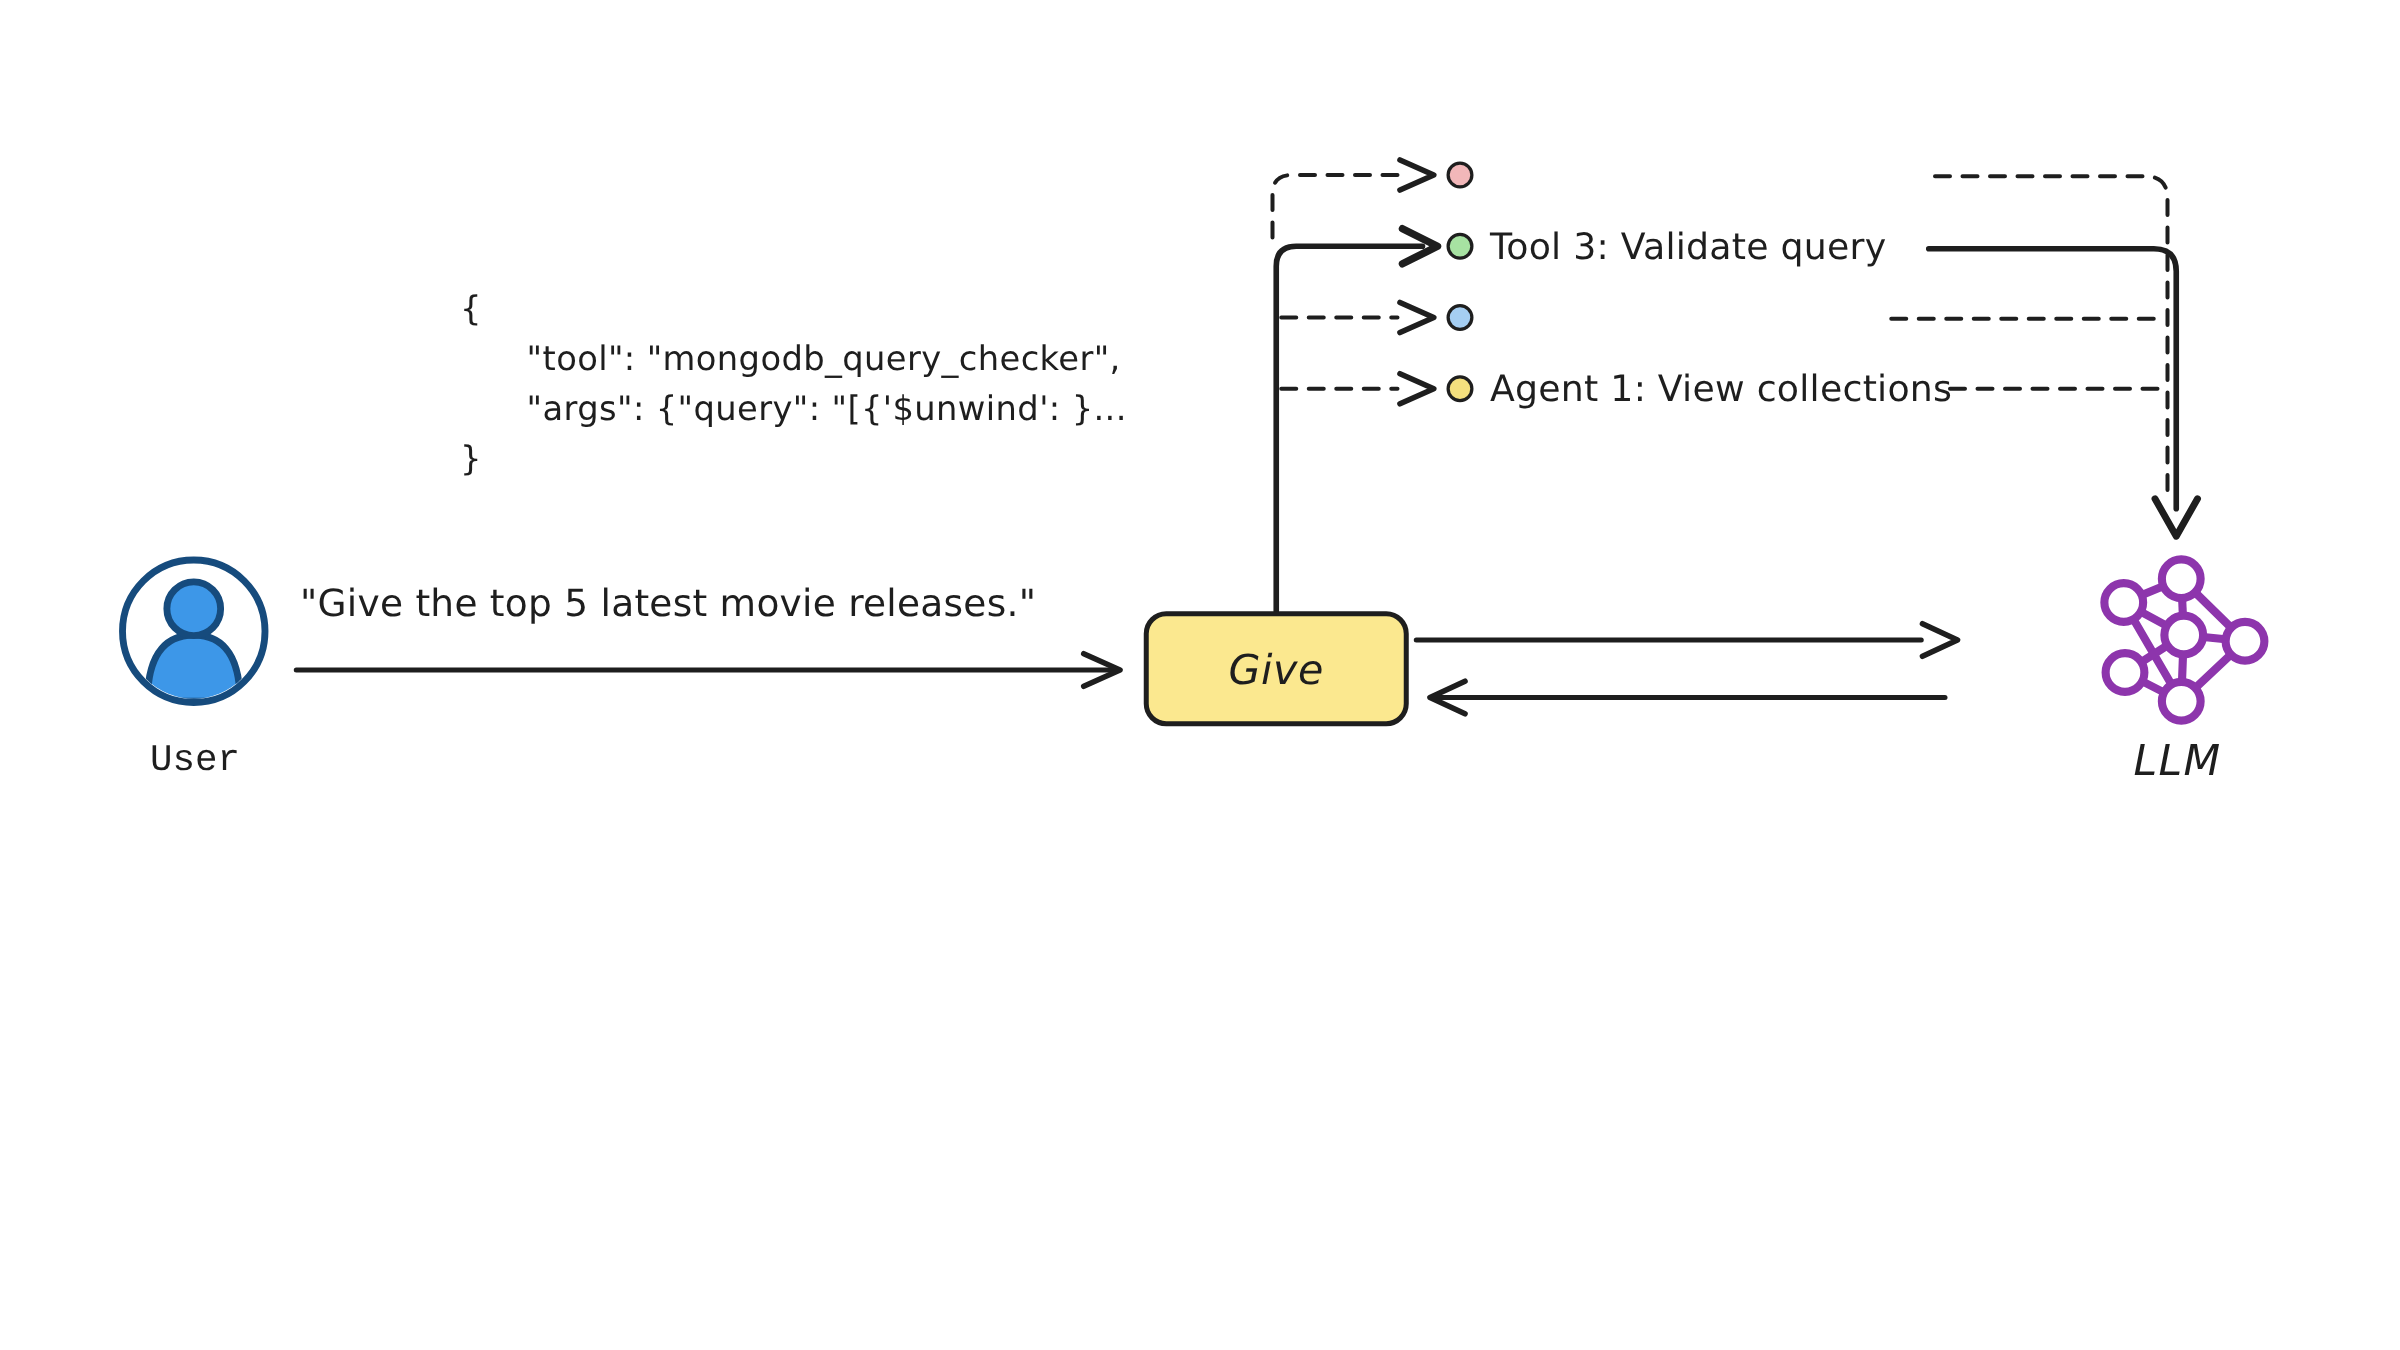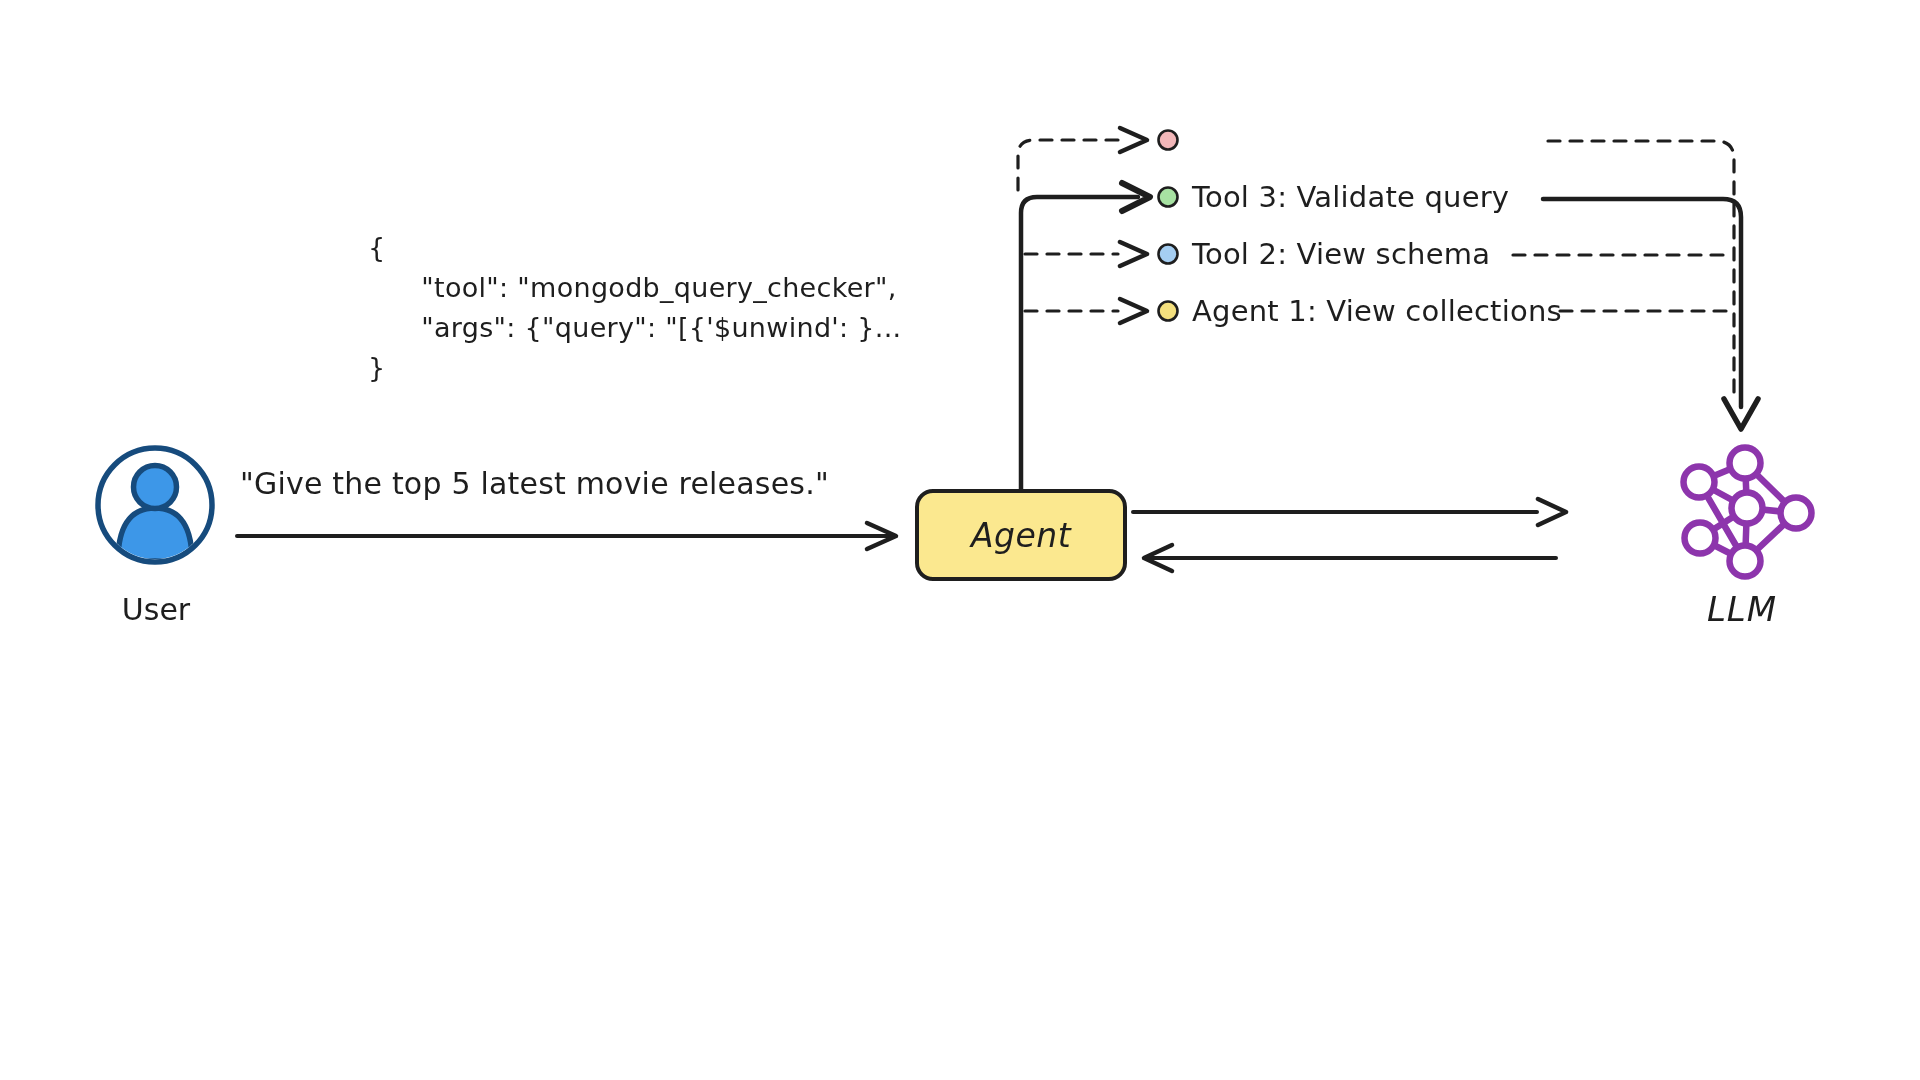--- a/index.html
+++ b/index.html
@@ -7,21 +7,21 @@
     position:relative;width:1920px;height:1080px;background:#ffffff;overflow:hidden;
     font-family:"DejaVu Sans","Liberation Sans",sans-serif;color:#1e1e1e;
   }
   .layer{position:absolute;left:0;top:0;width:1920px;height:1080px;}
   .txt{position:absolute;white-space:nowrap;color:#1e1e1e;}
   .code{
     left:368px;top:228px;font-size:27px;line-height:40px;white-space:pre;
     letter-spacing:0.3px;
   }
   .message{left:240px;top:466px;font-size:30px;letter-spacing:0.2px;}
-  .user-label{left:95px;top:592px;width:122px;text-align:center;font-size:30px;}
+  .user-label{left:95px;top:592px;width:122px;text-align:center;font-size:30px;font-family:Liberation Mono, monospace;}
   .llm-label{left:1686px;top:589px;width:112px;text-align:center;font-size:34px;font-style:italic;letter-spacing:1px;}
   .agent-box{
     position:absolute;left:915px;top:489px;width:212px;height:92px;box-sizing:border-box;
     background:#fbe88f;border:4.5px solid #1e1e1e;border-radius:18px;
     display:flex;align-items:center;justify-content:center;
   }
   .agent-box span{font-size:33px;font-style:italic;letter-spacing:0.5px;}
   .tool-label{left:1192px;font-size:29px;height:36px;line-height:36px;letter-spacing:0.2px;}
   .tool-4{top:122px;}
   .tool-3{top:179px;text-align:right;}
@@ -121,22 +121,21 @@
   <div class="txt code">{
       "tool": "mongodb_query_checker",
       "args": {"query": "[{'$unwind': }...
 }</div>
 
   <div class="txt message">"Give the top 5 latest movie releases."</div>
 
   <div class="txt user-label">User</div>
 
   <div class="agent-box">
-    <span>Agent</span>
+    <span>Give</span>
   </div>
 
   <div class="txt tool-label tool-3">Tool 3: Validate query</div>
-  <div class="txt tool-label tool-2">Tool 2: View schema</div>
   <div class="txt tool-label tool-1">Agent 1: View collections</div>
 
   <div class="txt llm-label">LLM</div>
 
 </div>
 
 </body></html>

